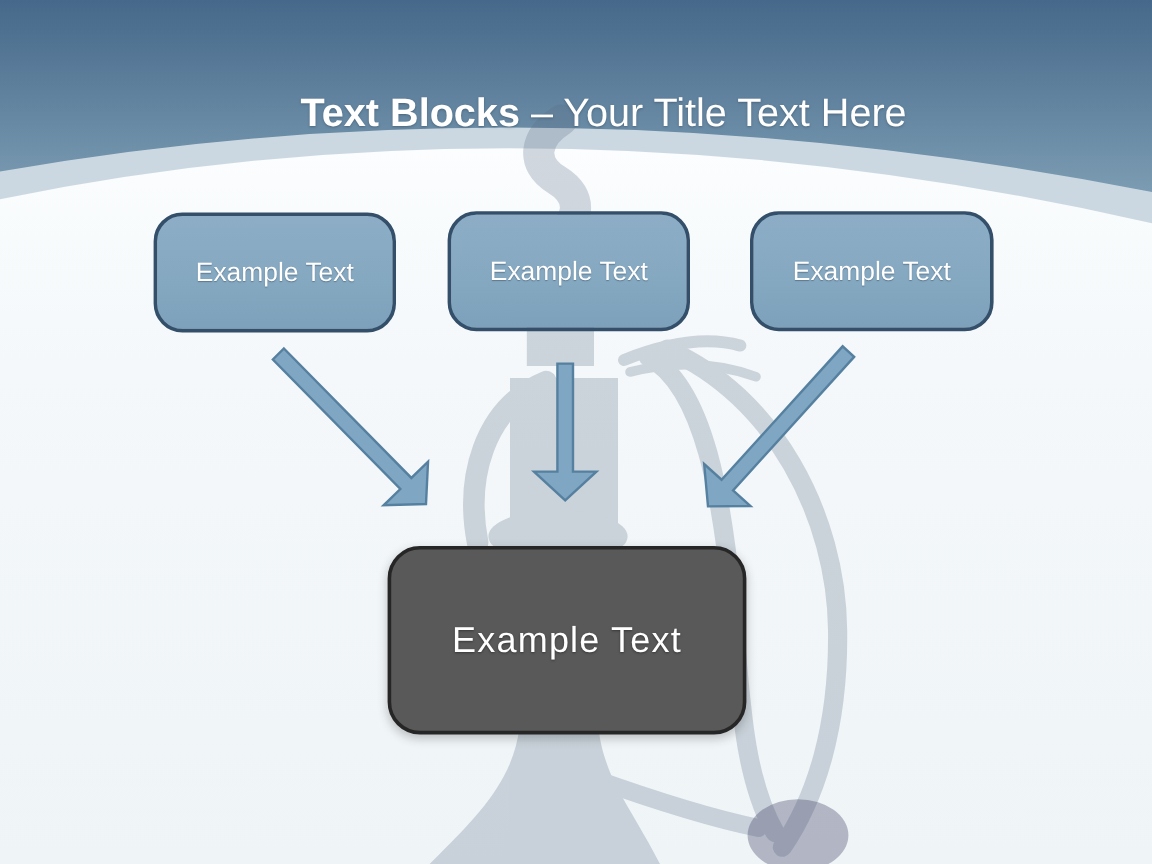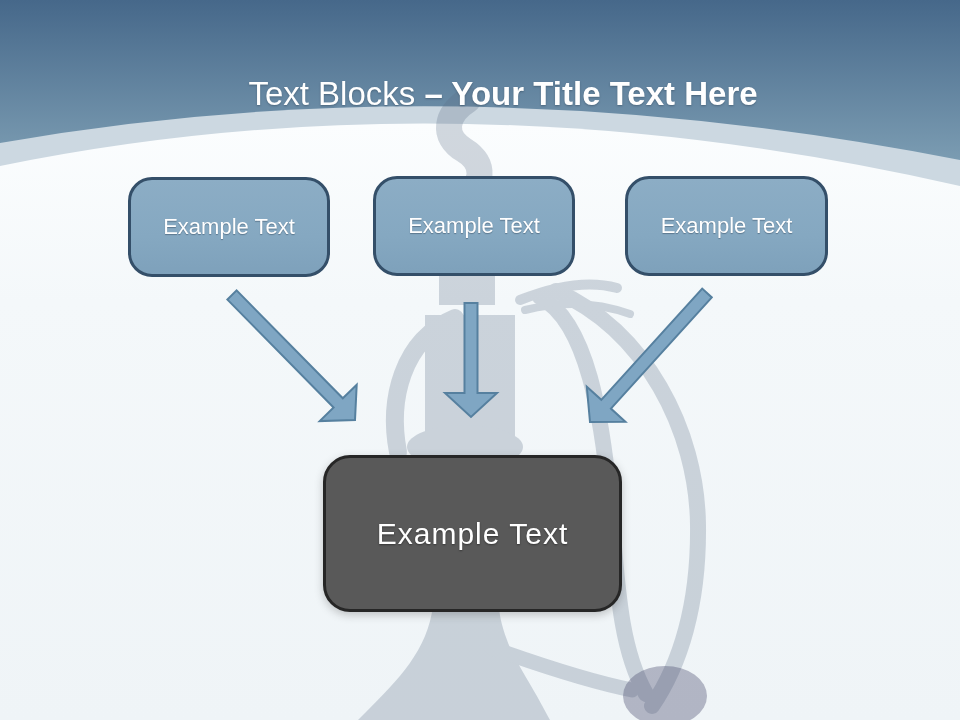--- a/index.html
+++ b/index.html
@@ -23,22 +23,22 @@
   .wm-blob { fill:#4b4f72; opacity:0.38; }
   .slide-title {
     position:absolute; z-index:2;
     left:0; top:52px; width:960px;
     text-align:center;
     color:var(--title-text,#ffffff);
     font-size:33px; line-height:40px;
     text-shadow:0 1px 2px rgba(25,40,55,.35);
     white-space:nowrap;
   }
-  .slide-title .t-bold { font-weight:normal;margin-left:46px; }
-  .slide-title .t-rest { font-weight:bold; }
+  .slide-title .t-bold { font-weight:bold;margin-left:46px; }
+  .slide-title .t-rest { font-weight:normal; }
   .top-box {
     position:absolute; z-index:2;
     width:202px; height:100px;
     box-sizing:border-box;
     background:linear-gradient(180deg,#8cadc5 0%, var(--box-fill,#85a8c1) 60%, #7ea1bb 100%);
     border:3px solid var(--box-border,#344f69);
     border-radius:24px;
     display:flex; align-items:center; justify-content:center;
     color:var(--box-text,#ffffff);
     font-size:22px;

